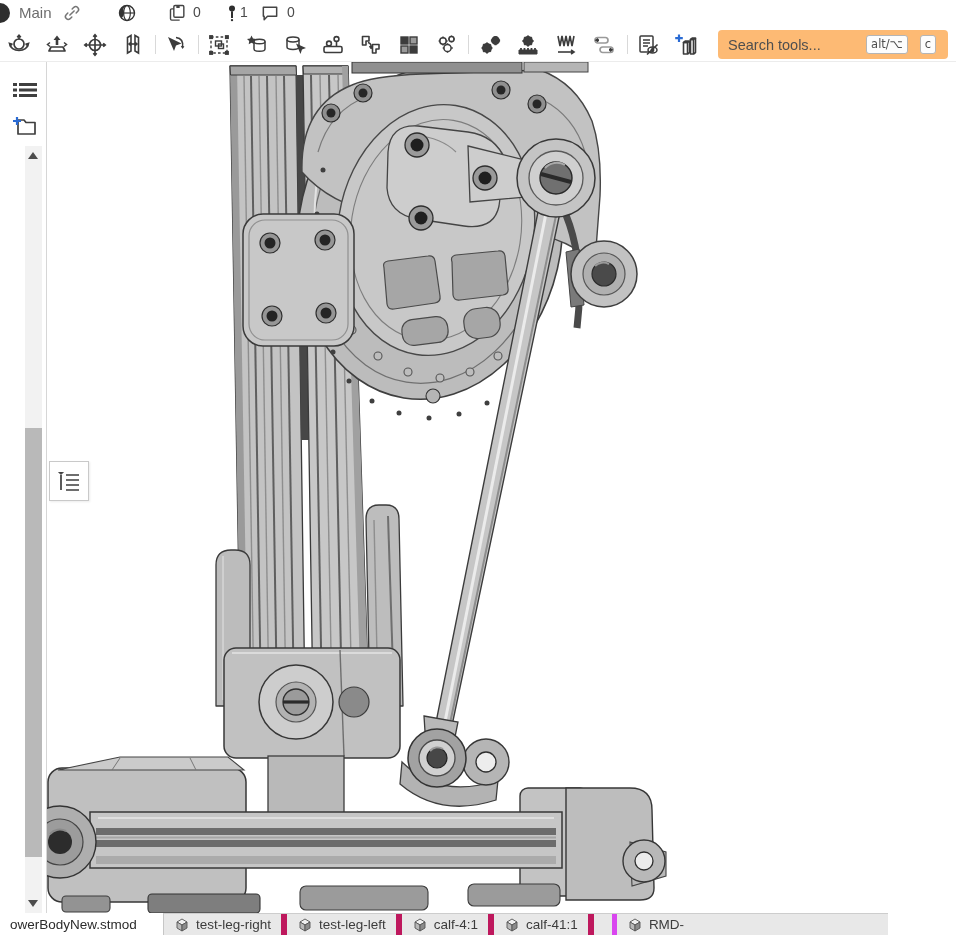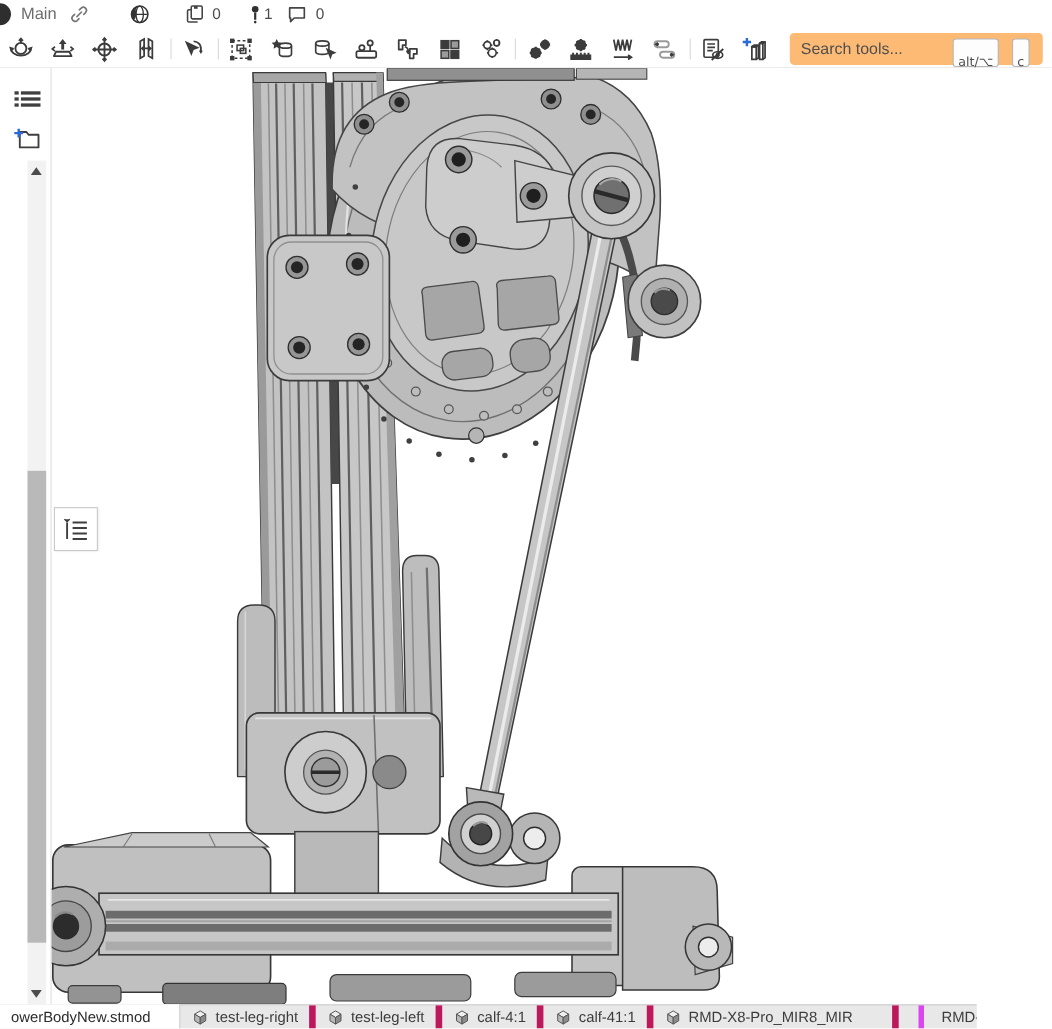--- a/index.html
+++ b/index.html
@@ -19,21 +19,21 @@
              border-bottom:1px solid #ececec; }
   .tool-btn { position:absolute; top:3px; width:34px; height:29px; display:flex; align-items:center;
               justify-content:center; border-radius:3px; background:transparent; border:none; cursor:pointer; }
   .tool-sep { position:absolute; top:8px; width:1px; height:19px; background:#d9d9d9; }
   .searchbox { position:absolute; left:718px; top:3px; width:230px; height:29px; background:#fdba74;
                border-radius:4px; }
   .searchbox input { position:absolute; left:10px; top:0; width:115px; height:29px; border:none; background:transparent;
                font-size:14.5px; color:#4f4f4f; outline:none; font-family:"Liberation Sans", sans-serif; }
   .searchbox input::placeholder { color:#4f4f4f; opacity:1; }
   .kbd { position:absolute; top:5px; height:19px; background:#fdfdfd; border:1px solid #b5b5b5; border-radius:3px;
-         font-family:"DejaVu Sans", sans-serif; font-size:11.5px; color:#4e4e4e; line-height:17px; padding:12px 4px; }
+         font-family:"DejaVu Sans", sans-serif; font-size:11.5px; color:#4e4e4e; line-height:17px; padding:0 4px; }
 
   
   .main { position:absolute; left:0; top:62px; width:956px; height:851px; }
   .sidebar { position:absolute; left:0; top:0; width:47px; height:851px; background:#fff;
              border-right:1px solid #d6d6d6; }
   .side-btn { position:absolute; left:11px; width:27px; height:24px; background:transparent; border:none; cursor:pointer;
               display:flex; align-items:center; justify-content:center; }
   .scrolltrack { position:absolute; left:25px; top:84px; width:17px; height:767px; background:#f2f2f2; }
   .scrollthumb { position:absolute; left:0px; top:282px; width:17px; height:429px; background:#b9b9b9; }
   .arrow-up, .arrow-down { position:absolute; left:3px; width:0; height:0; border-left:5.5px solid transparent;
@@ -557,30 +557,20 @@
     <div class="tab">
       <svg width="16" height="16" viewBox="0 0 16 16">
           <g stroke="#555" stroke-width="0.9">
             <polygon points="3,5 8,2 13,5 8,8" fill="#f0f0f0"></polygon>
             <polygon points="3,5 8,8 8,14 3,11" fill="#b9b9b9"></polygon>
             <polygon points="13,5 8,8 8,14 13,11" fill="#8b8b8b"></polygon>
           </g>
         </svg>
       <span>calf-41:1</span>
     </div>
-    <div class="tab" style="width:223px; flex:none">
-      <svg width="16" height="16" viewBox="0 0 16 16">
-          <g stroke="#555" stroke-width="0.9">
-            <polygon points="3,5 8,2 13,5 8,8" fill="#f0f0f0"></polygon>
-            <polygon points="3,5 8,8 8,14 3,11" fill="#b9b9b9"></polygon>
-            <polygon points="13,5 8,8 8,14 13,11" fill="#8b8b8b"></polygon>
-          </g>
-        </svg>
-      <span>RMD-X8-Pro_MIR8_MIR</span>
-    </div>
     <div class="tab-spacer"></div>
     <div class="tab" style="border-left:5px solid #d946ef; border-right:none; flex:1">
       <svg width="16" height="16" viewBox="0 0 16 16">
           <g stroke="#555" stroke-width="0.9">
             <polygon points="3,5 8,2 13,5 8,8" fill="#f0f0f0"></polygon>
             <polygon points="3,5 8,8 8,14 3,11" fill="#b9b9b9"></polygon>
             <polygon points="13,5 8,8 8,14 13,11" fill="#8b8b8b"></polygon>
           </g>
         </svg>
       <span>RMD-</span>

